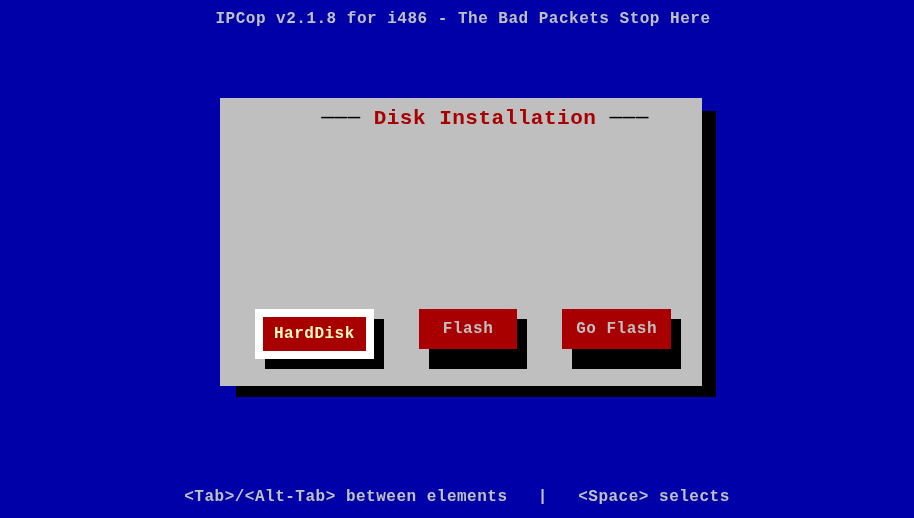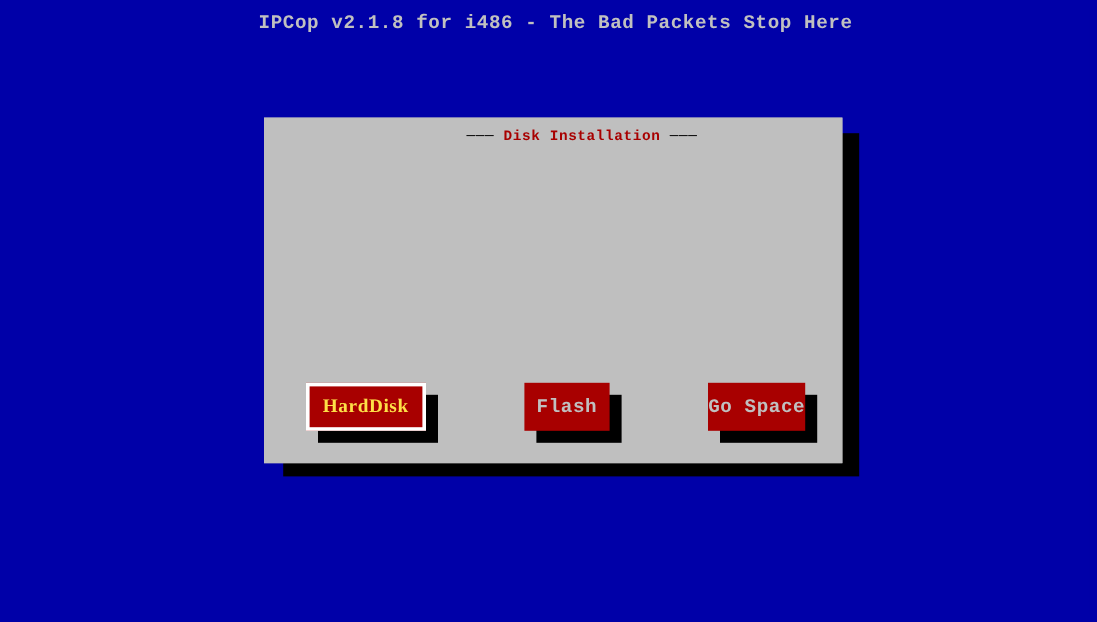--- a/index.html
+++ b/index.html
@@ -56,21 +56,21 @@
     background: #bfbfbf;
     border: 1px solid #bfbfbf;
   }
   .dialog-title-row {
     position: absolute;
     top: 8px;
     left: 0;
     right: 0;
     text-align: center;
     color: #a80000;
-    font-size: 12px;
+    font-size: 21px;
     margin-left: 48px;
   }
   .dialog-title-row .dash {
     color: #000;
   }
   .dialog-body {
     position: absolute;
     top: 50px;
     left: 34px;
     right: 30px;
@@ -95,29 +95,28 @@
     left: 10px;
     width: 100%;
     height: 100%;
     background: #000;
   }
   .btn {
     position: relative;
     background: #a80000;
     color: #c0c0c0;
     font-size: 16px;
-    padding: 12px 0;
+    padding: 12px 14px;
     line-height: 1;
     display: inline-block;
   }
   .btn.focused {
-    color: #fde047;
-    border: 3px solid #ffffff;
+    color: #fef9c3;
+    border: 8px solid #ffffff;
     padding: 9px 11px;
-    font-family: Liberation Serif, serif;
   }
 </style>
 </head>
 <body>
 
 <div class="screen">
 
   <div class="header">IPCop v2.1.8 for i486 - The Bad Packets Stop Here</div>
 
   <div class="dialog-shadow"></div>
@@ -131,19 +130,20 @@
       <div class="btn-wrap">
         <div class="btn-shadow"></div>
         <div class="btn focused">HardDisk</div>
       </div>
       <div class="btn-wrap">
         <div class="btn-shadow"></div>
         <div class="btn">&nbsp;<span>Flash</span>&nbsp;</div>
       </div>
       <div class="btn-wrap">
         <div class="btn-shadow"></div>
-        <div class="btn">Go Space</div>
+        <div class="btn">Go Flash</div>
       </div>
     </div>
   </div>
 
+  <div class="footer">&lt;Tab&gt;/&lt;Alt-Tab&gt; between elements   |   &lt;Space&gt; selects</div>
 
 </div>
 
 </body></html>

